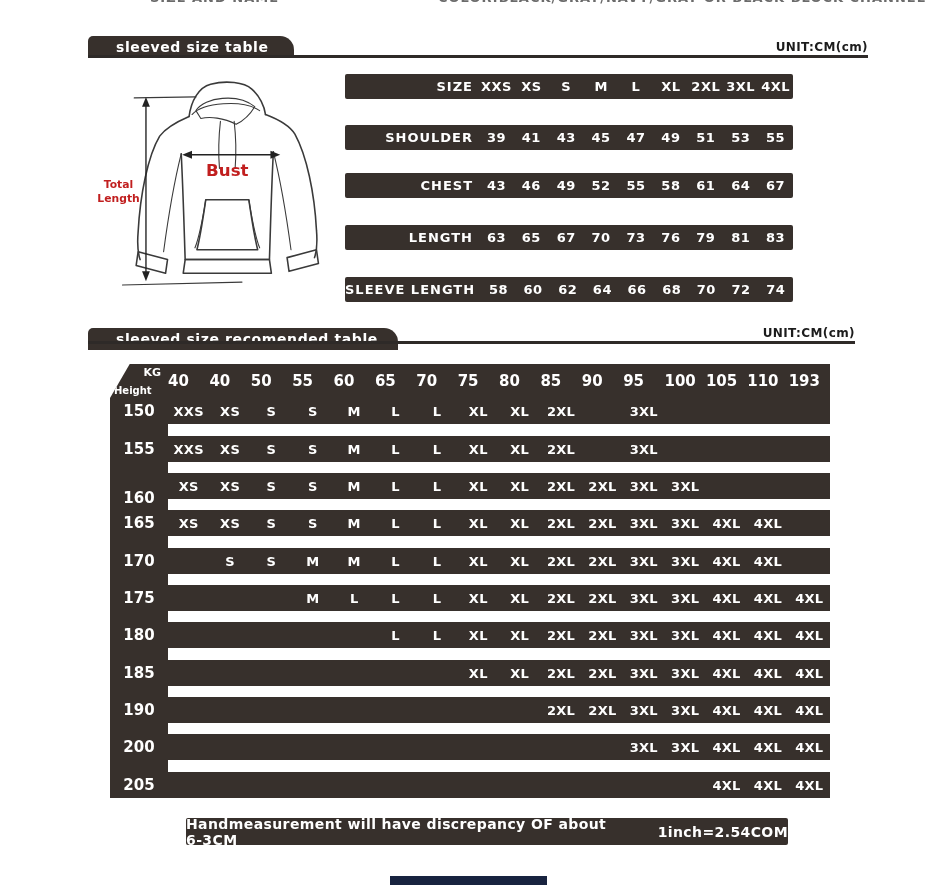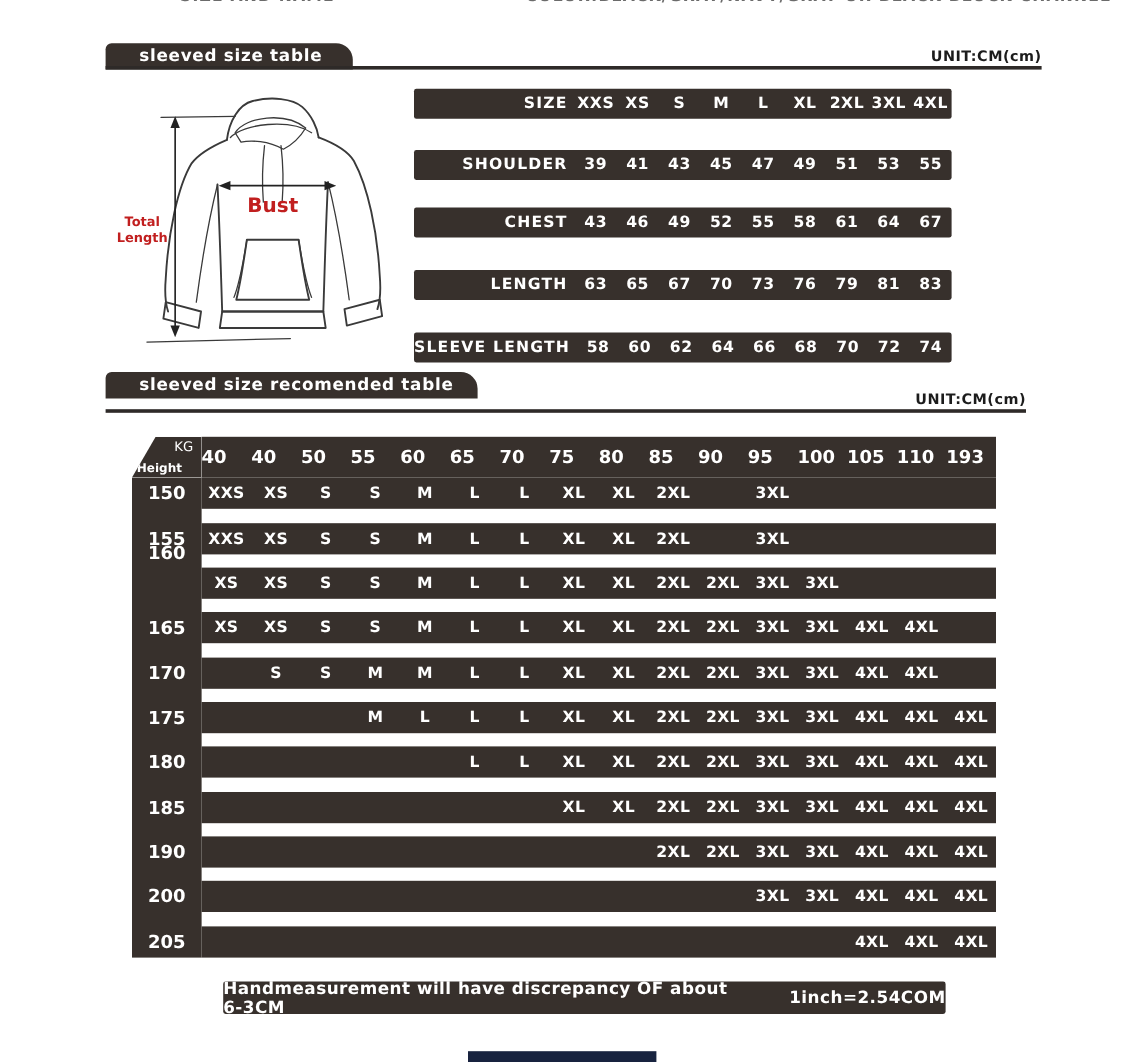--- a/index.html
+++ b/index.html
@@ -20,21 +20,21 @@
   .secline{position:absolute;height:3px;background:#2e2a28;}
   .unit{position:absolute;font-size:12px;font-weight:bold;letter-spacing:.4px;color:#1c1c1c;text-align:right;}
   
   .t1row{position:absolute;left:345px;width:448px;height:25px;display:flex;align-items:center;border-radius:2px;}
   .t1label{flex:0 0 128px;text-align:right;font-size:13px;font-weight:bold;letter-spacing:1px;padding-right:6px;white-space:nowrap;}
   .t1vals{flex:1;display:flex;}
   .t1vals .cell{flex:1;text-align:center;font-size:13px;font-weight:bold;letter-spacing:.5px;}
   
   .corner{position:absolute;left:110px;top:364px;width:58px;height:34px;background:#37302c;
     clip-path:polygon(34% 0,100% 0,100% 100%,0 100%);}
-  .corner .kg{position:absolute;top:2px;right:7px;font-size:11px;font-weight:normal;color:#fff;}
+  .corner .kg{position:absolute;top:2px;right:7px;font-size:11px;font-weight:bold;color:#fff;}
   .corner .hgt{position:absolute;bottom:2px;left:4px;font-size:10px;font-weight:bold;color:#fff;}
   .vstrip{position:absolute;left:110px;top:398px;width:58px;height:400px;background:#37302c;}
   .wbar{position:absolute;left:168px;top:364px;width:662px;height:34px;display:flex;align-items:center;}
   .wbar .cell{flex:1;text-align:left;font-size:15px;font-weight:bold;}
   .t2row{position:absolute;left:168px;width:662px;height:26px;display:flex;align-items:center;}
   .t2row .cell{flex:1;text-align:center;font-size:13px;font-weight:bold;letter-spacing:.3px;}
   .hlabel{position:absolute;left:110px;width:58px;height:26px;line-height:26px;text-align:center;
     color:#fff;font-size:15px;font-weight:bold;}
   
   .footbar{position:absolute;left:186px;top:818px;width:602px;height:27px;display:flex;
@@ -170,21 +170,21 @@
           <span class="cell">64</span>
           <span class="cell">66</span>
           <span class="cell">68</span>
           <span class="cell">70</span>
           <span class="cell">72</span>
           <span class="cell">74</span>
         </span>
       </div>
     </div>
 
-  <div class="tab" style="left:88px;top:310px;width:282px;">sleeved size recomended table</div>
+  <div class="tab" style="left:88px;top:328px;width:282px;">sleeved size recomended table</div>
   <div class="secline" style="left:88px;top:341px;width:767px;"></div>
   <div class="unit" style="left:687px;top:326px;width:168px;">UNIT:CM(cm)</div>
 
   <div class="corner">
     <span class="kg">KG</span>
     <span class="hgt">Height</span>
   </div>
   <div class="vstrip"></div>
   <div class="wbar bar" id="weights">
       <span class="cell">40</span>
@@ -236,21 +236,21 @@
         <span class="cell">XL</span>
         <span class="cell">XL</span>
         <span class="cell">2XL</span>
         <span class="cell"></span>
         <span class="cell">3XL</span>
         <span class="cell"></span>
         <span class="cell"></span>
         <span class="cell"></span>
         <span class="cell"></span>
       </div>
-      <div class="hlabel" style="top: 448px;">160</div>
+      <div class="hlabel" style="top: 485px;">160</div>
       <div class="t2row bar" style="top: 473px;">
         <span class="cell">XS</span>
         <span class="cell">XS</span>
         <span class="cell">S</span>
         <span class="cell">S</span>
         <span class="cell">M</span>
         <span class="cell">L</span>
         <span class="cell">L</span>
         <span class="cell">XL</span>
         <span class="cell">XL</span>

